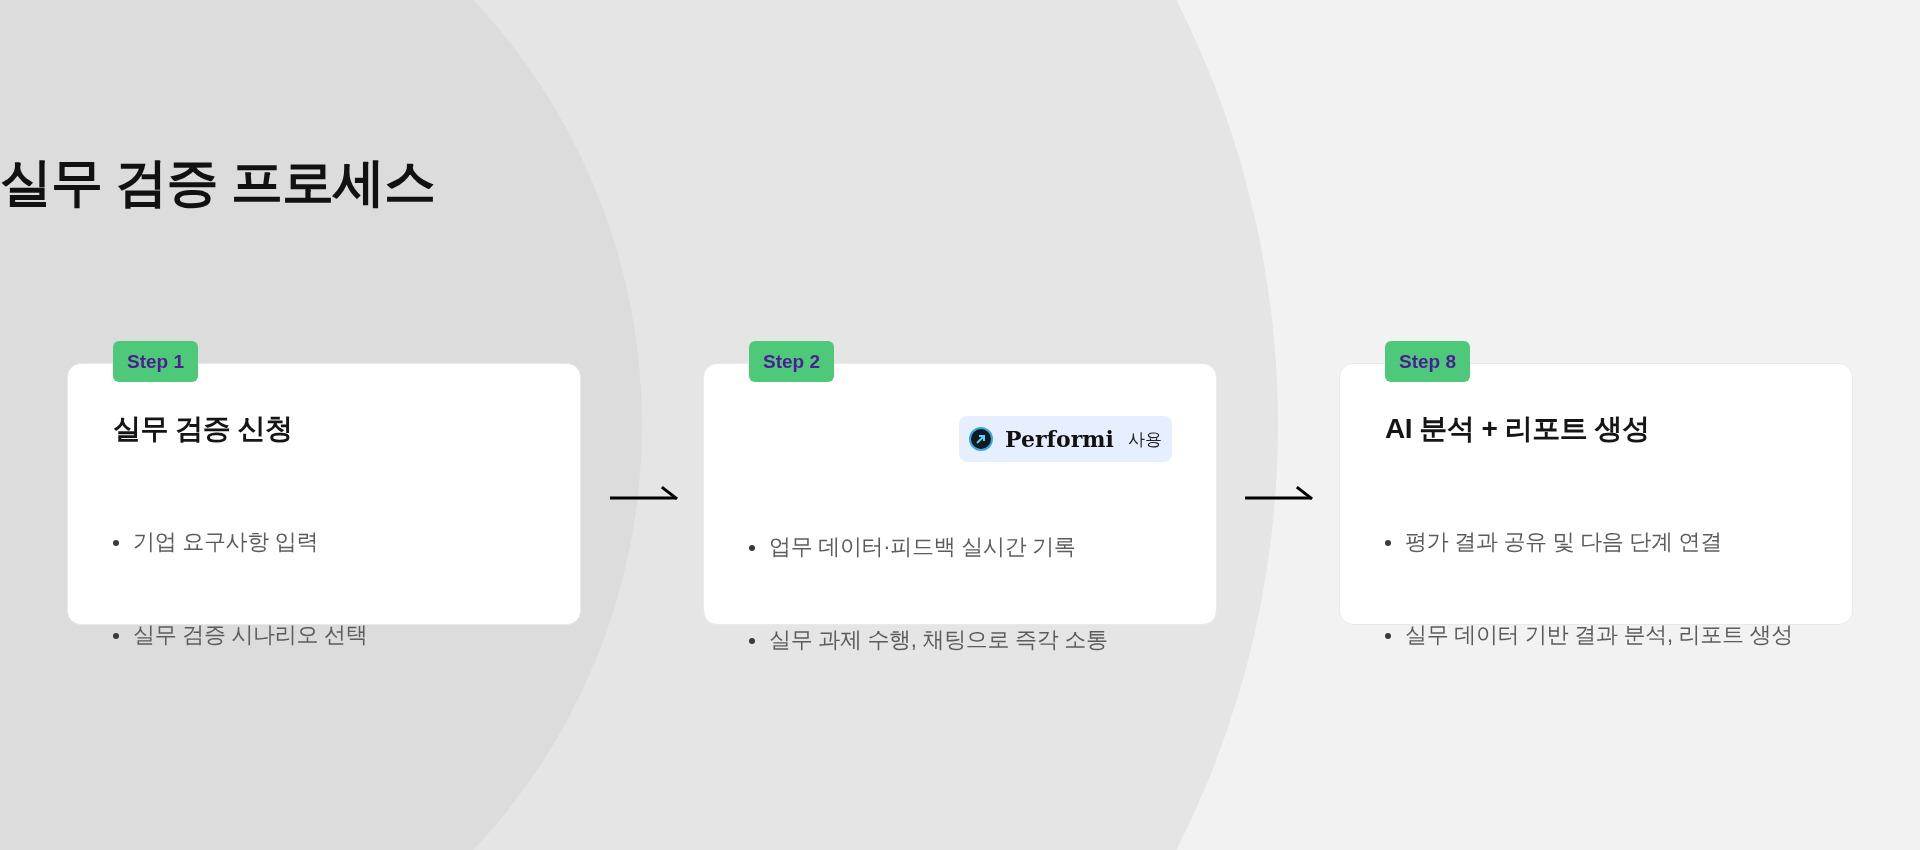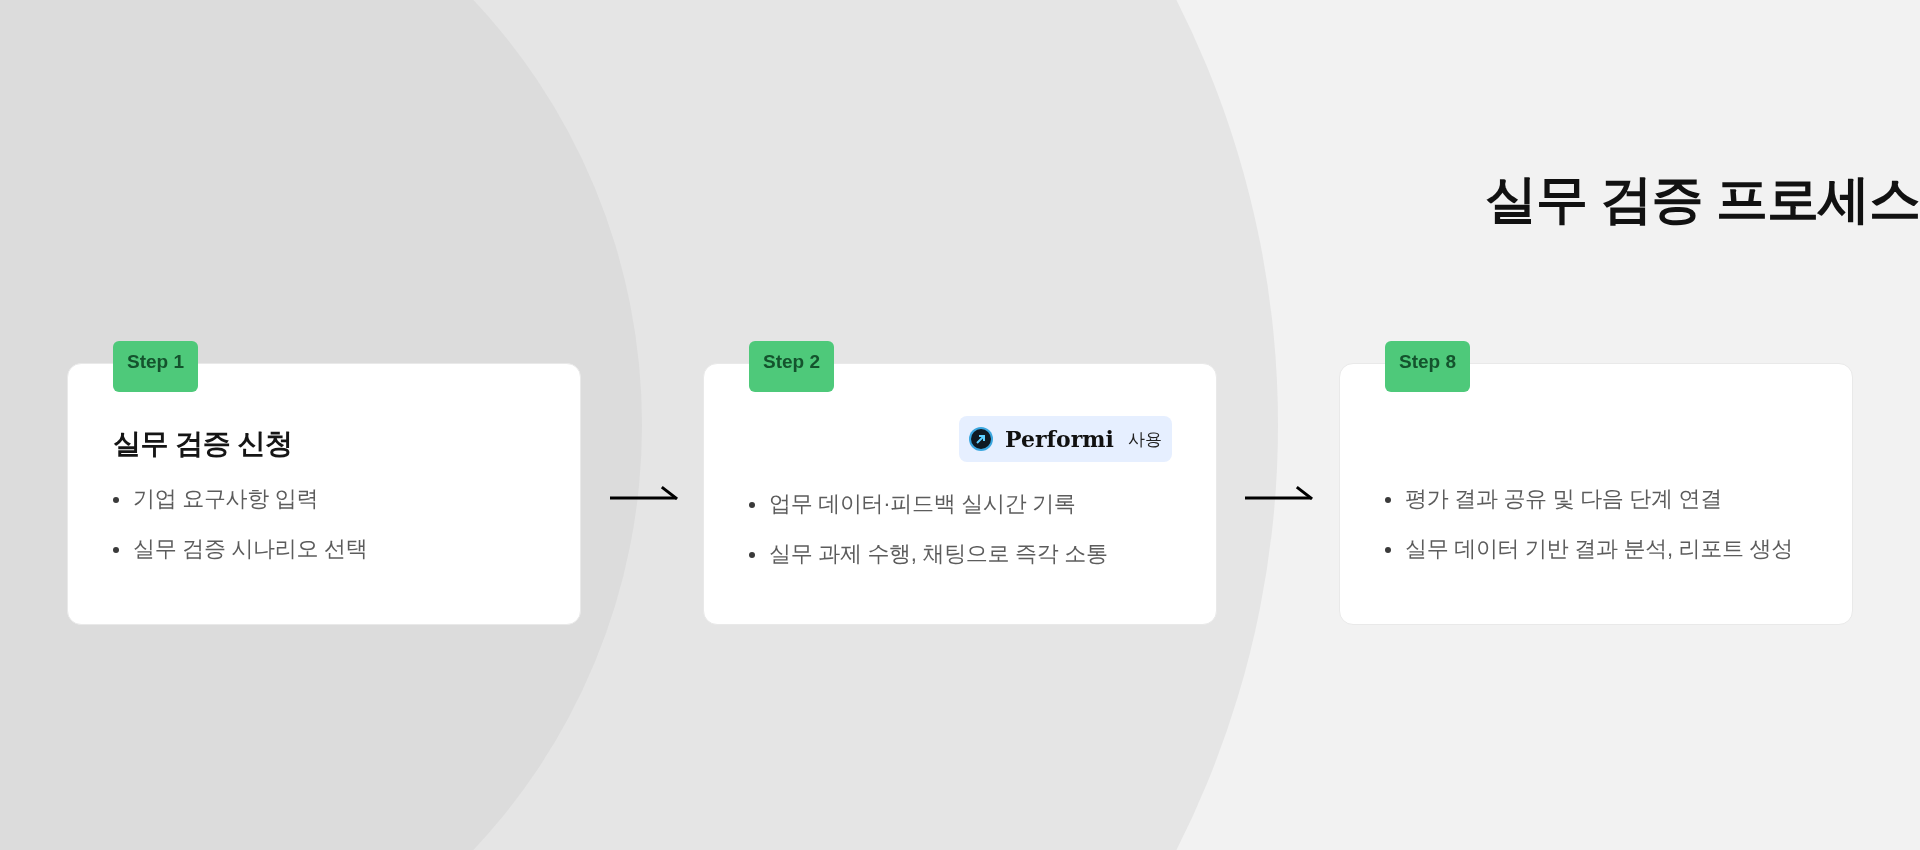--- a/index.html
+++ b/index.html
@@ -20,57 +20,56 @@
   }
   .bg-ring.inner {
     width: 1240px; height: 1240px;
     left: -598px; top: -195px;
     background: #dcdcdc;
   }
   .title {
     position: absolute;
     left: 0; right: 0;
     top: 148px;
-    text-align: right;
+    text-align: left;
     font-size: 52px;
     font-weight: 700;
     color: #111111;
     letter-spacing: -1px;
-    margin-top: 17px;
   }
   .card {
     position: absolute;
     top: 363px;
     width: 514px;
     height: 262px;
     background: #ffffff;
     border-radius: 14px;
     border: 1px solid #e9e9e9;
   }
   .card.c1 { left: 67px; }
   .card.c2 { left: 703px; }
   .card.c3 { left: 1339px; }
   .badge {
     position: absolute;
     top: -23px;
     left: 45px;
-    height: 51px;
+    height: 41px;
     padding: 0 14px;
     background: #4ec97a;
     border-radius: 6px;
     font-size: 19px;
     font-weight: 700;
-    color: #14532d;
+    color: #4c1d95;
     line-height: 41px;
     white-space: nowrap;
   }
   .card-heading {
     position: absolute;
     left: 45px;
-    top: 61px;
+    top: 46px;
     font-size: 28px;
     font-weight: 700;
     color: #151515;
     letter-spacing: -0.5px;
     white-space: nowrap;
   }
   .tool-badge {
     position: absolute;
     left: 255px;
     top: 52px;
@@ -112,20 +111,21 @@
   .card.c2 .bullets { top: 125px; }
   .bullets li {
     position: relative;
     padding-left: 20px;
     font-size: 22px;
     color: #5c5c5c;
     height: 50px;
     line-height: 30px;
     white-space: nowrap;
     letter-spacing: -0.3px;
+    margin-top: 43px;
   }
   .bullets li::before {
     content: "";
     position: absolute;
     left: 0; top: 13px;
     width: 6px; height: 6px;
     border-radius: 50%;
     background: #3a3a3a;
   }
   .arrow {
@@ -177,17 +177,18 @@
   </ul>
 </div>
 
 <svg class="arrow a2" viewBox="0 0 70 24">
   <line x1="2" y1="16" x2="68" y2="16" stroke="#000" stroke-width="3"></line>
   <line x1="68" y1="16" x2="55" y2="6" stroke="#000" stroke-width="3" stroke-linecap="square"></line>
 </svg>
 
 <div class="card c3">
   <div class="badge">Step 8</div>
+  <div class="card-heading">AI 분석 + 리포트 생성</div>
   <ul class="bullets">
     <li>평가 결과 공유 및 다음 단계 연결</li>
     <li>실무 데이터 기반 결과 분석, 리포트 생성</li>
   </ul>
 </div>
 
 </body></html>

